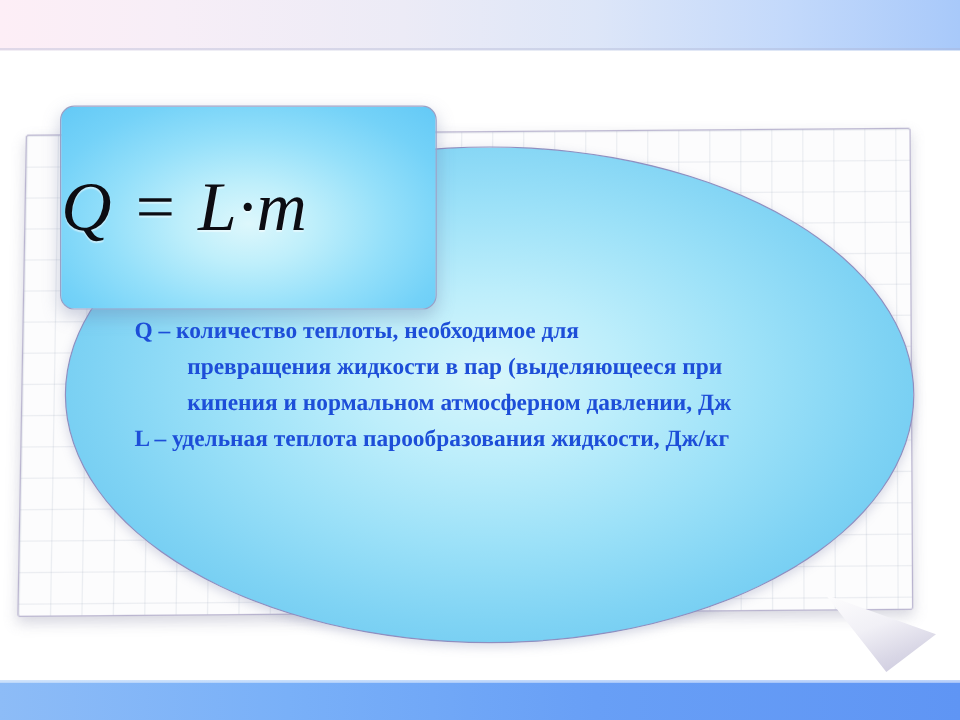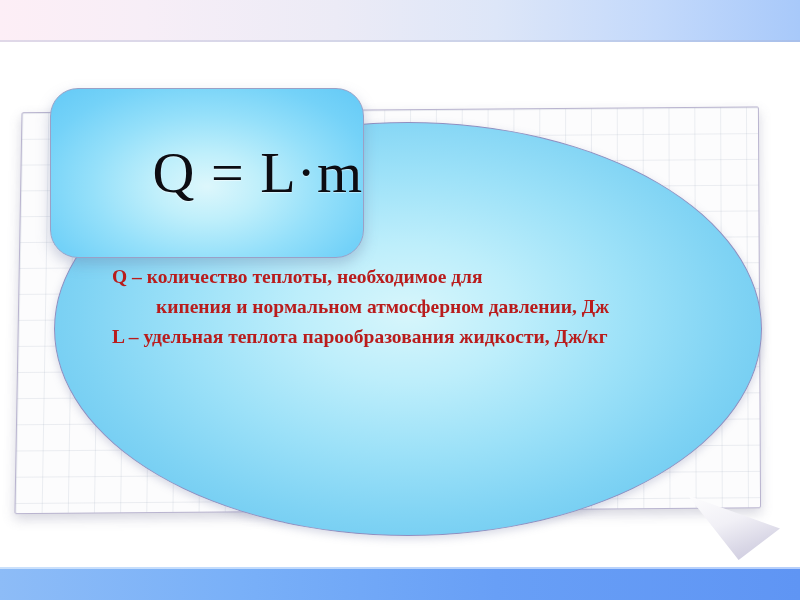--- a/index.html
+++ b/index.html
@@ -121,53 +121,54 @@
     box-shadow: 0 3px 9px rgba(110,120,160,0.28);
   }
 
   
   .formula-box {
     position: absolute;
     left: 50px;
     top: 88px;
     width: 312px;
     height: 168px;
-    border-radius: 28px;
+    border-radius: 12px;
     background: radial-gradient(ellipse at 50% 58%,
         #ddf7fc 0%,
         #bfeffb 24%,
         #95e0fa 52%,
         #74d2f8 78%,
         #63c9f6 100%);
     border: 1px solid #9aa0c6;
     box-shadow: 0 6px 14px rgba(110,120,160,0.35);
     display: flex;
     align-items: center;
-    justify-content: flex-end;
+    justify-content: flex-start;
+    font-style: italic;
   }
   .formula-text {
     font-family: "Liberation Serif", "DejaVu Serif", serif;
     font-size: 58px;
     line-height: 1;
     color: #0c0c12;
     letter-spacing: 1px;
     text-shadow: 0 1px 1px rgba(255,255,255,0.5);
     white-space: nowrap;
   }
 
   
   .defs {
     position: absolute;
     left: 112px;
     top: 262px;
     width: 640px;
     font-family: "Liberation Serif", "DejaVu Serif", serif;
     font-size: 19.5px;
     line-height: 30px;
-    color: #b91c1c;
+    color: #1d4ed8;
     font-weight: 600;
   }
   .def-line { white-space: pre; }
   .def-line.indent { padding-left: 44px; }
 </style>
 </head>
 <body>
 
 <div id="slide">
 
@@ -179,19 +180,20 @@
   </div>
 
   <div class="ellipse"></div>
 
   <div class="formula-box">
     <div class="formula-text">Q = L·m</div>
   </div>
 
   <div class="defs">
     <div class="def-line">Q – количество теплоты, необходимое для</div>
+    <div class="def-line indent">превращения жидкости в пар (выделяющееся при</div>
     <div class="def-line indent">кипения и нормальном атмосферном давлении, Дж</div>
     <div class="def-line">L – удельная теплота парообразования жидкости, Дж/кг</div>
   </div>
 
   <div class="band-bottom"></div>
 
 </div>
 
 </body></html>

